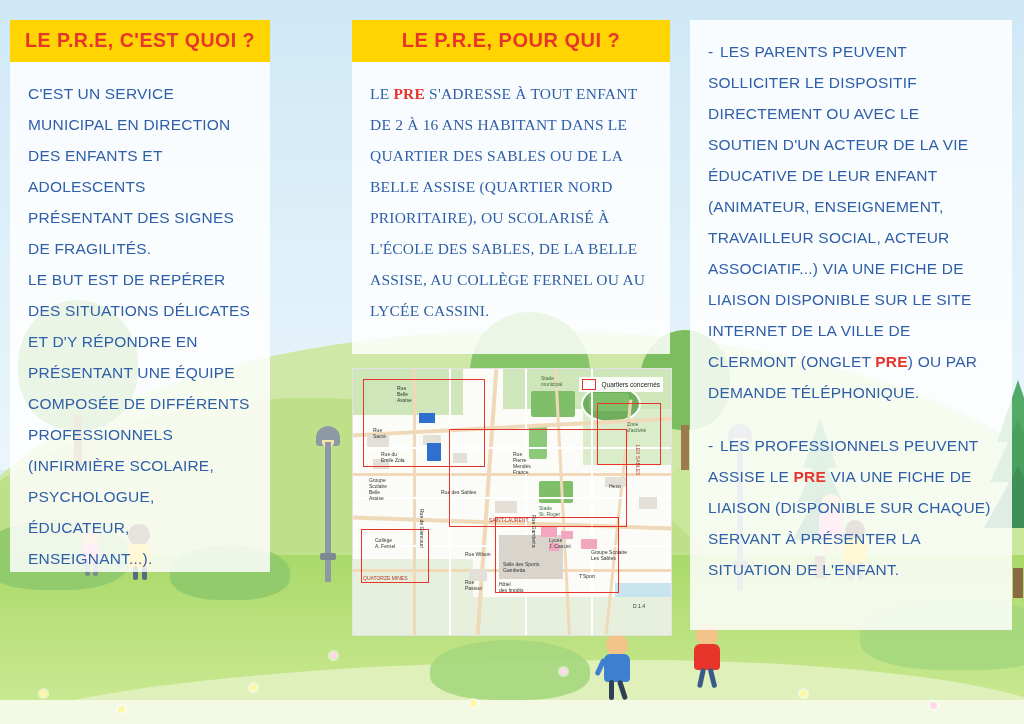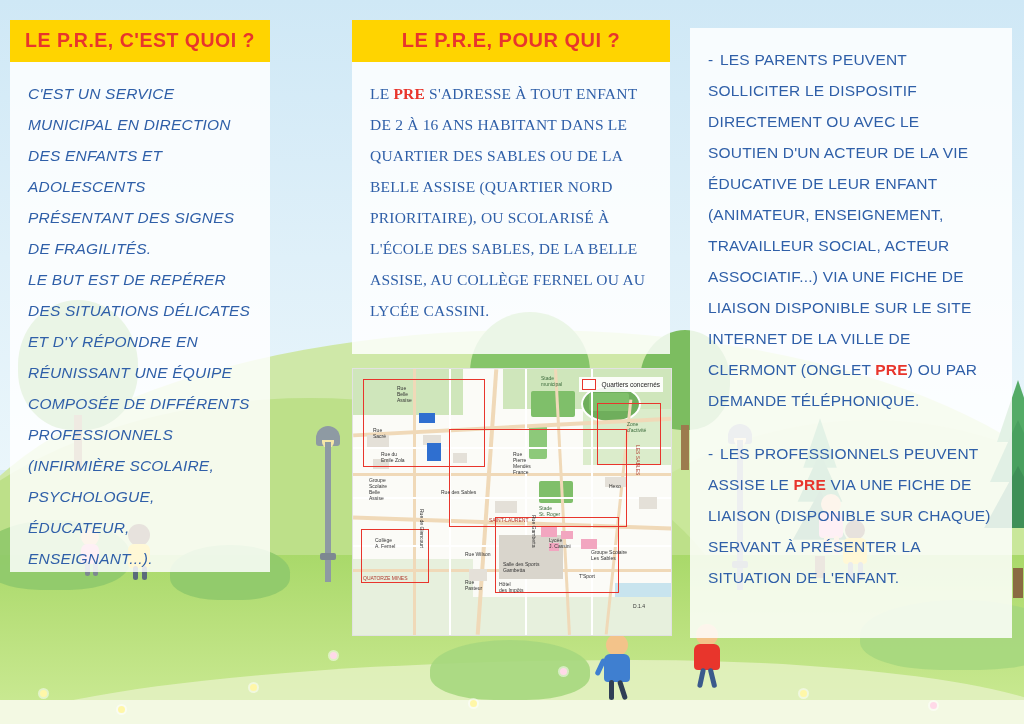--- a/index.html
+++ b/index.html
@@ -141,27 +141,27 @@
     line-height: 31px;
     letter-spacing: .2px;
   }
   .col-body p { margin: 0; }
   .col-body p + p { margin-top: 0; }
   .col-body .spacer { height: 22px; }
   .hl { color: #e8352c; font-weight: bold; }
 
   #col1 { left: 10px; width: 260px; }
   #col1 .col-head { font-size: 19.5px; }
-  #col1 .col-body { height: 478px; font-style: italic; }
+  #col1 .col-body { height: 478px; }
 
   #col2 { left: 352px; width: 318px; }
   #col2 .col-body { height: 260px; font-family: Liberation Serif, serif; }
 
   #col3 { left: 690px; width: 322px; }
-  #col3 .col-body { height: 578px; margin-top: 8px; }
+  #col3 .col-body { height: 578px; }
 
   .dash { display: inline-block; width: 12px; color: #2f5fa8; }
 
   
   #map-card {
     position: absolute;
     left: 352px;
     top: 368px;
     width: 318px;
     height: 266px;
@@ -294,21 +294,21 @@
     <div class="head" style="left:9px;top:0;width:20px;height:20px;background:#6b4a2b;"></div>
     <div class="body" style="left:7px;top:18px;width:24px;height:26px;background:#ffd400;"></div>
     <div class="leg" style="left:12px;top:42px;height:18px;background:#7d8891;"></div>
     <div class="leg" style="left:22px;top:42px;height:18px;background:#7d8891;"></div>
   </div>
 
   <div class="col" id="col1">
     <div class="col-head">LE P.R.E, C'EST QUOI ?</div>
     <div class="col-body">
       <p>C'EST UN SERVICE MUNICIPAL EN DIRECTION DES ENFANTS ET ADOLESCENTS PRÉSENTANT DES SIGNES DE FRAGILITÉS.</p>
-      <p>LE BUT EST DE REPÉRER DES SITUATIONS DÉLICATES ET D'Y RÉPONDRE EN RÉUNISSANT UNE ÉQUIPE COMPOSÉE DE DIFFÉRENTS PROFESSIONNELS (INFIRMIÈRE SCOLAIRE, PSYCHOLOGUE, ÉDUCATEUR, ENSEIGNANT...).</p>
+      <p>LE BUT EST DE REPÉRER DES SITUATIONS DÉLICATES ET D'Y RÉPONDRE EN PRÉSENTANT UNE ÉQUIPE COMPOSÉE DE DIFFÉRENTS PROFESSIONNELS (INFIRMIÈRE SCOLAIRE, PSYCHOLOGUE, ÉDUCATEUR, ENSEIGNANT...).</p>
     </div>
   </div>
 
   <div class="col" id="col2">
     <div class="col-head">LE P.R.E, POUR QUI ?</div>
     <div class="col-body">
       <p><span>LE </span><span class="hl">PRE</span><span> S'ADRESSE À TOUT ENFANT DE 2 À 16 ANS HABITANT DANS LE QUARTIER DES SABLES OU DE LA BELLE ASSISE (QUARTIER NORD PRIORITAIRE), OU SCOLARISÉ À L'ÉCOLE DES SABLES, DE LA BELLE ASSISE, AU COLLÈGE FERNEL OU AU LYCÉE CASSINI.</span></p>
     </div>
   </div>
 

